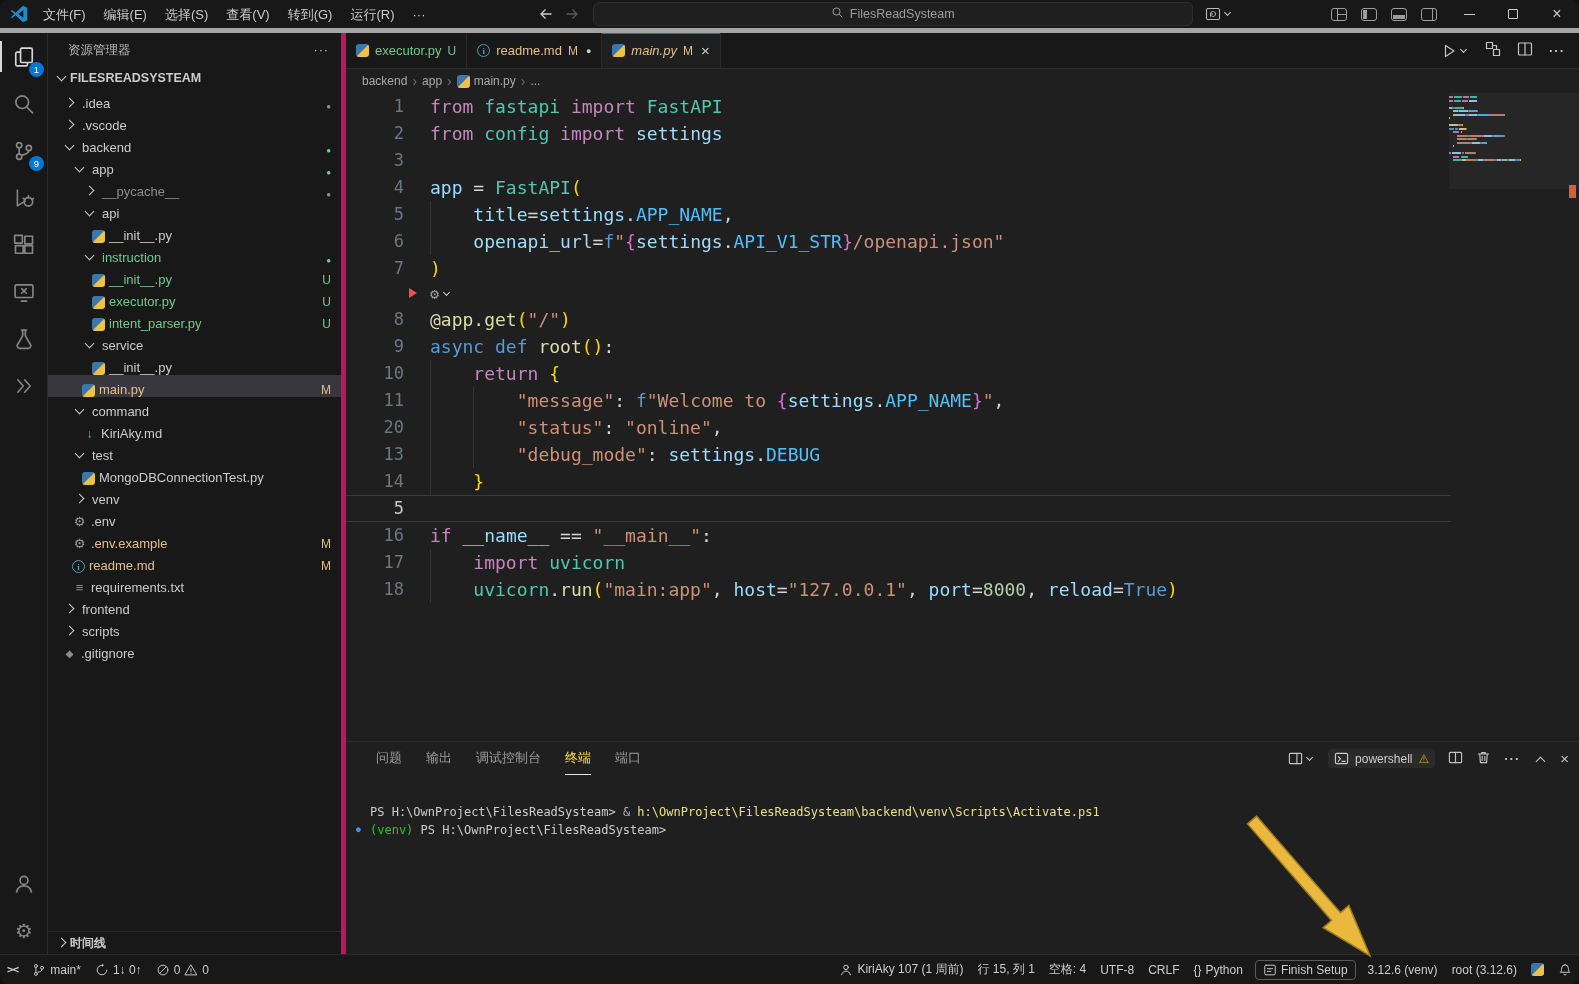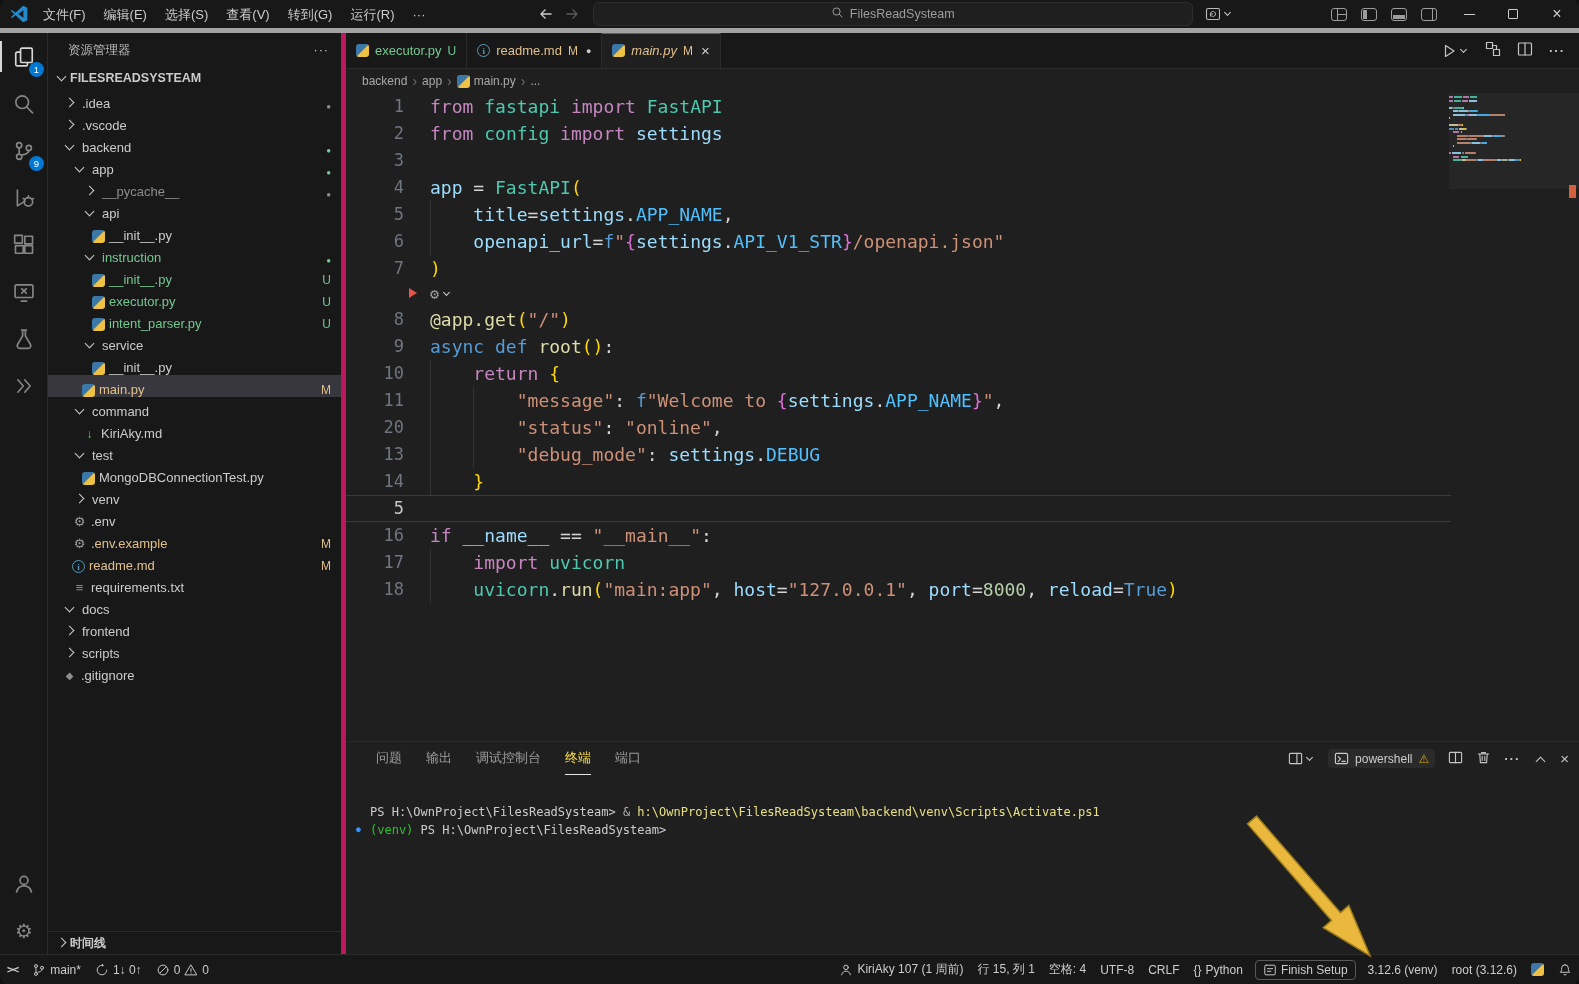--- a/index.html
+++ b/index.html
@@ -407,25 +407,20 @@
             <span class="label">readme.md</span>
             <span class="tsp"></span>
             <span class="badge m">M</span>
           </div>
           <div class="trow" style="padding-left: 24px;">
             <span class="fi txt">≡</span>
             <span class="label">requirements.txt</span>
             <span class="tsp"></span>
           </div>
           <div class="trow" style="padding-left: 14px;">
-            <span class="chev down"></span>
-            <span class="label">docs</span>
-            <span class="tsp"></span>
-          </div>
-          <div class="trow" style="padding-left: 14px;">
             <span class="chev"></span>
             <span class="label">frontend</span>
             <span class="tsp"></span>
           </div>
           <div class="trow" style="padding-left: 14px;">
             <span class="chev"></span>
             <span class="label">scripts</span>
             <span class="tsp"></span>
           </div>
           <div class="trow" style="padding-left: 14px;">

